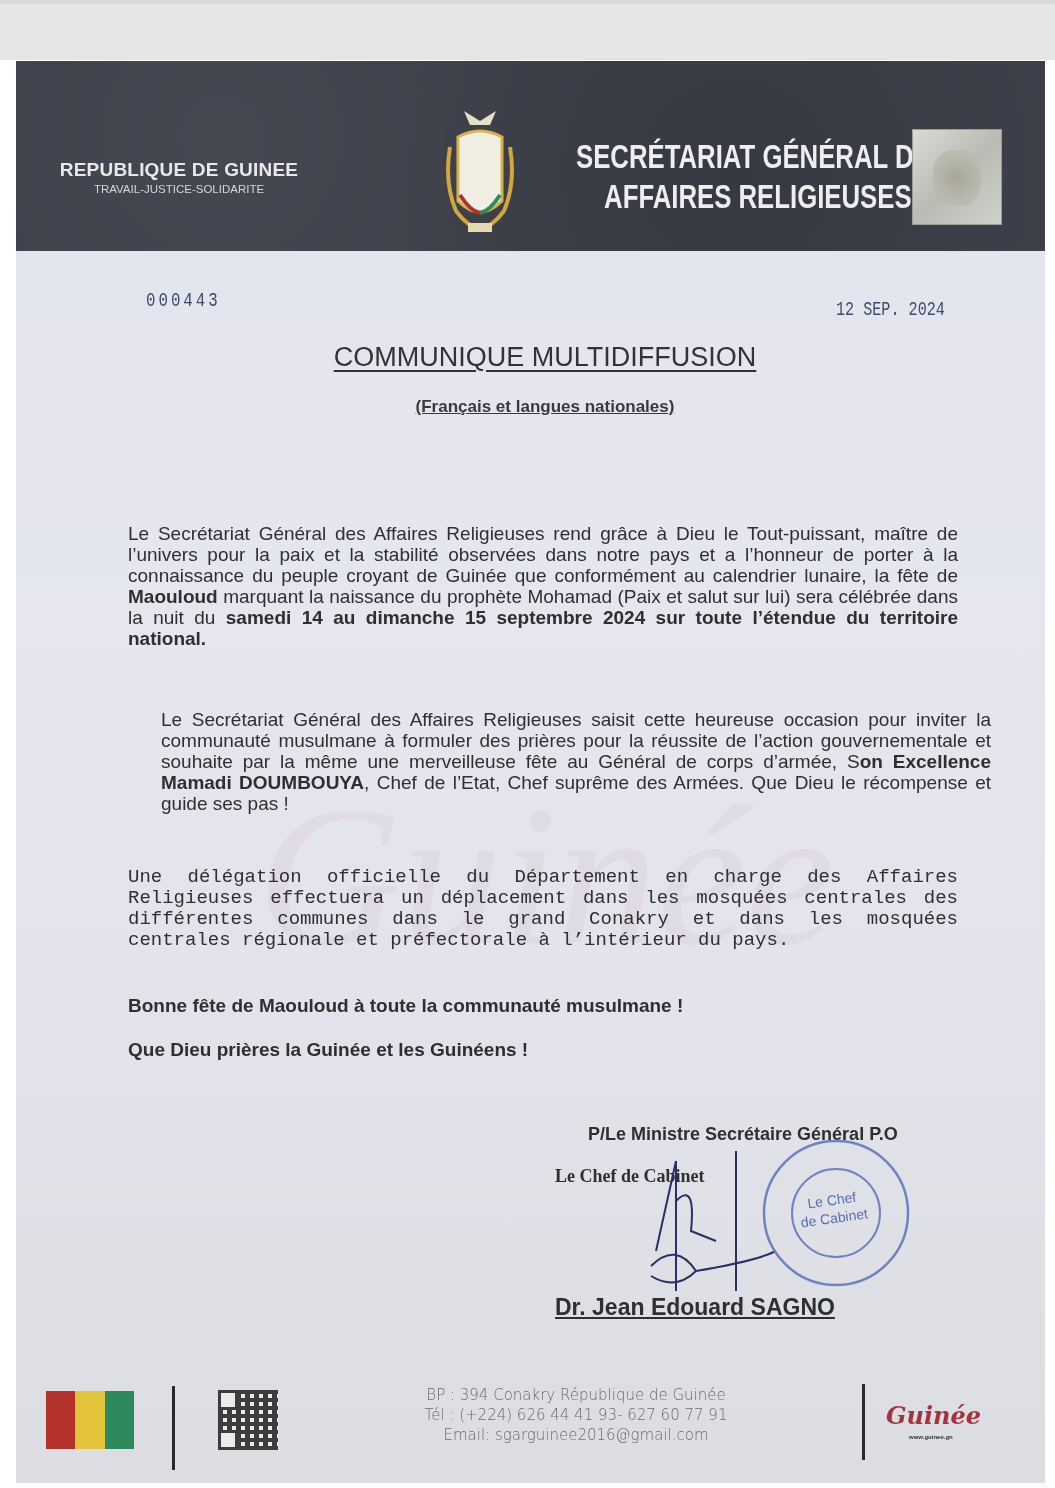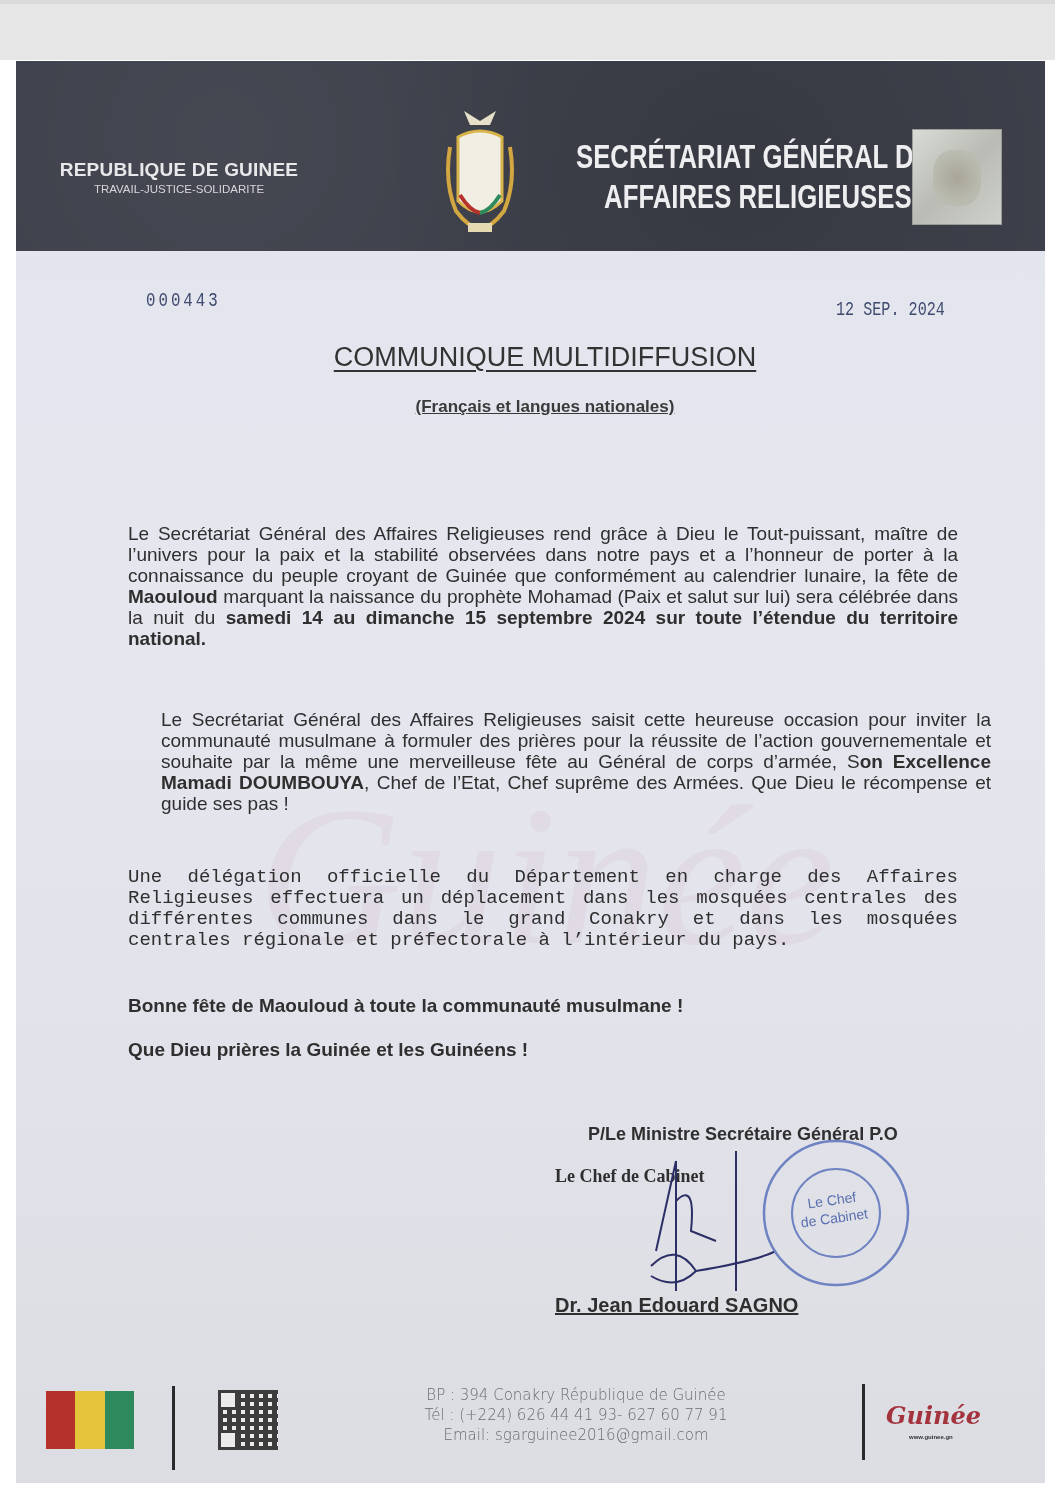--- a/index.html
+++ b/index.html
@@ -88,21 +88,21 @@
   .sig-line1 {
     position: absolute; left: 539px; top: 1063px;
     font-family: "Liberation Sans", sans-serif; font-weight: bold; font-size: 18px; color: #2f2f2f; margin-left: 33px;
   }
   .sig-line2 {
     position: absolute; left: 539px; top: 1105px;
     font-family: Liberation Serif, serif; font-weight: bold; font-size: 18px; color: #2f2f2f; text-align: right;
   }
   .sig-name {
     position: absolute; left: 539px; top: 1233px;
-    font-family: "Liberation Sans", sans-serif; font-weight: bold; font-size: 20px; color: #2f2f2f;
+    font-family: "Liberation Sans", sans-serif; font-weight: bold; font-size: 23px; color: #2f2f2f;
     text-decoration: underline;
   }
   .signature { position: absolute; left: 620px; top: 1080px; width: 170px; height: 160px; }
   .stamp { position: absolute; left: 740px; top: 1072px; width: 160px; height: 160px; }
   .stamp-inner {
     position: absolute; left: 767px; top: 1130px; width: 100px; text-align: center;
     font-family: "Liberation Sans", sans-serif; font-size: 14px; color: #5a6fb0; line-height: 18px;
     transform: rotate(-8deg);
   }
   .watermark {

